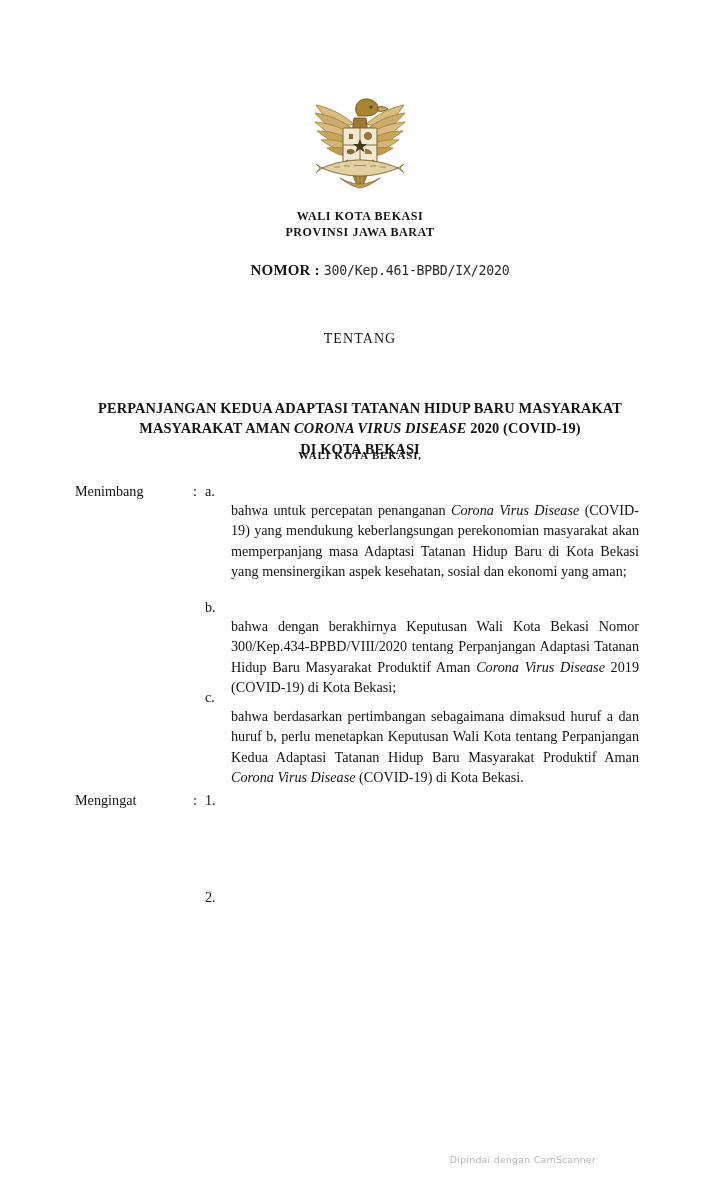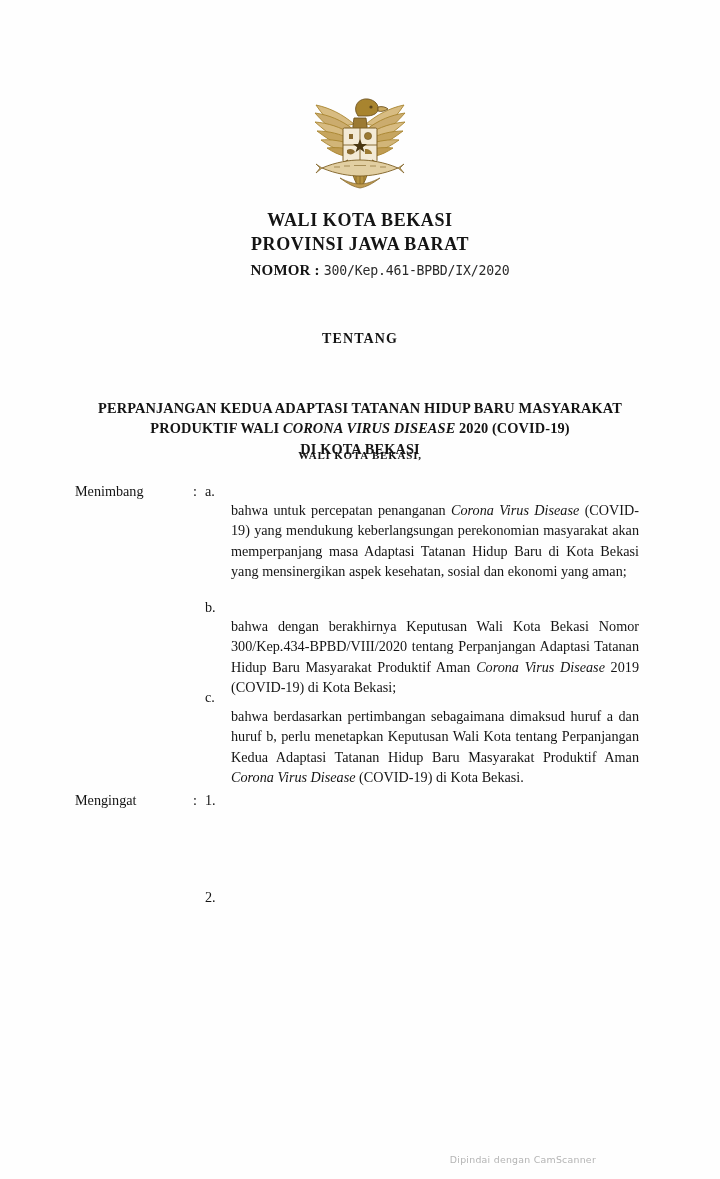--- a/index.html
+++ b/index.html
@@ -39,21 +39,21 @@
     left: 0;
     width: 720px;
     text-align: center;
   }
   .hd-line {
     font-weight: bold;
     letter-spacing: 0.6px;
     line-height: 1.32;
   }
   .hd-authority {
-    font-size: 18px;
+    font-size: 12px;
   }
   .hd-kep {
     font-size: 15px;
     letter-spacing: 0.4px;
   }
   .hd-nomor {
     font-size: 15px;
     letter-spacing: 0.2px;
     padding-left: 40px;
   }
@@ -63,21 +63,21 @@
   }
   .hd-nomor .value {
     font-weight: normal;
     font-family: "DejaVu Sans Mono", "Liberation Mono", monospace;
     font-size: 13.2px;
     letter-spacing: -0.2px;
     color: #2b2b2b;
   }
   .hd-tentang {
     font-size: 14px;
-    font-weight: bold;
+    font-weight: normal;
     letter-spacing: 1.1px;
   }
   .hd-title {
     font-size: 14.4px;
     font-weight: bold;
     line-height: 1.42;
     letter-spacing: 0.1px;
   }
   .hd-title i {
     font-style: italic;
@@ -230,21 +230,21 @@
       <span class="value">300/Kep.461-BPBD/IX/2020</span>
     </div>
   </div>
 
   <div class="center-block" style="top: 331px;">
     <div class="hd-tentang">TENTANG</div>
   </div>
 
   <div class="center-block" style="top: 366px; margin-top: 32px;">
     <div class="hd-title">PERPANJANGAN KEDUA ADAPTASI TATANAN HIDUP BARU MASYARAKAT</div>
-    <div class="hd-title"><span>PRODUKTIF WALI </span><i>CORONA VIRUS DISEASE</i><span> 2020 (COVID-19)</span></div>
+    <div class="hd-title"><span>MASYARAKAT AMAN </span><i>CORONA VIRUS DISEASE</i><span> 2020 (COVID-19)</span></div>
     <div class="hd-title">DI KOTA BEKASI</div>
   </div>
 
   <div class="center-block" style="top: 449px;">
     <div class="hd-signee">WALI KOTA BEKASI,</div>
   </div>
 
   <div class="clause-row" style="top: 482px; left: 60px;">
     <div class="clause-label">Menimbang</div>
     <div class="clause-colon">:</div>

